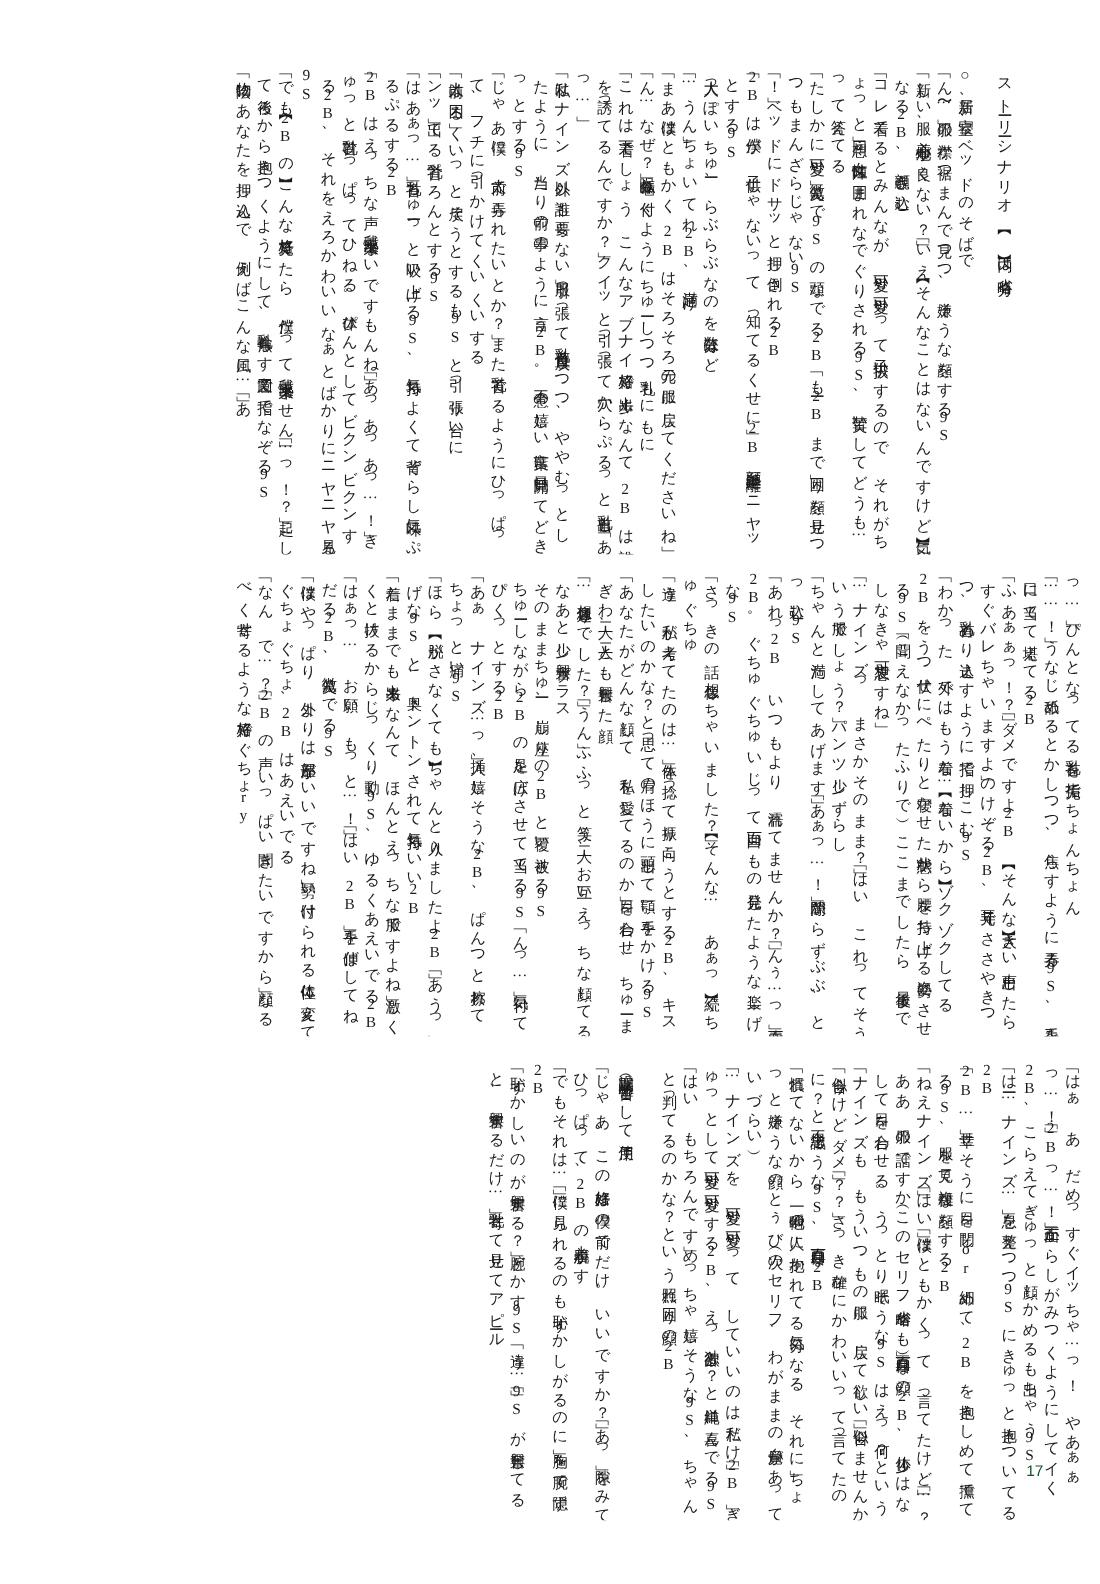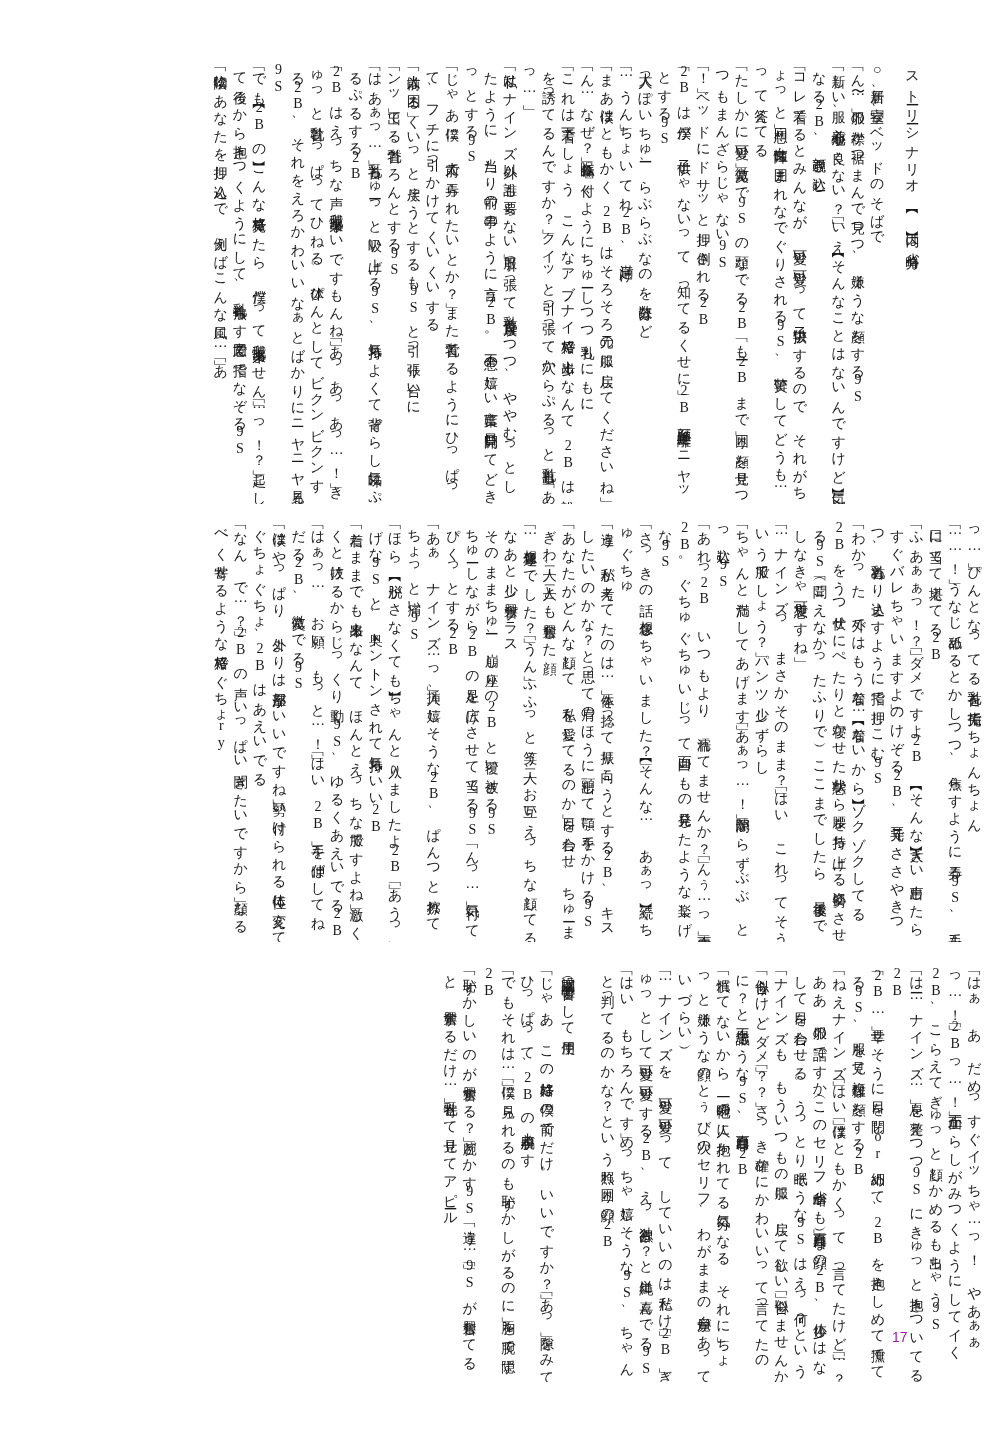--- a/index.html
+++ b/index.html
@@ -42,25 +42,25 @@
     margin-block-start: 20px;
     margin-block-end: 2px;
   }
   .flow { display: block; }
   .flow p.para {
     margin: 0;
     padding: 0;
   }
   .page-number {
     position: absolute;
-    left: 892px;
+    left: 933px;
     top: 1329px;
     font-family: "Liberation Sans", "DejaVu Sans", sans-serif;
     font-size: 14px;
-    color: #a21caf;
+    color: #14532d;
   }
 </style>
 </head>
 <body>
 
 <div class="page">
 
   <section class="band band-top">
     <h1 class="heading">ストーリーシナリオ　【　】内は省略分</h1>
     <div class="flow">

